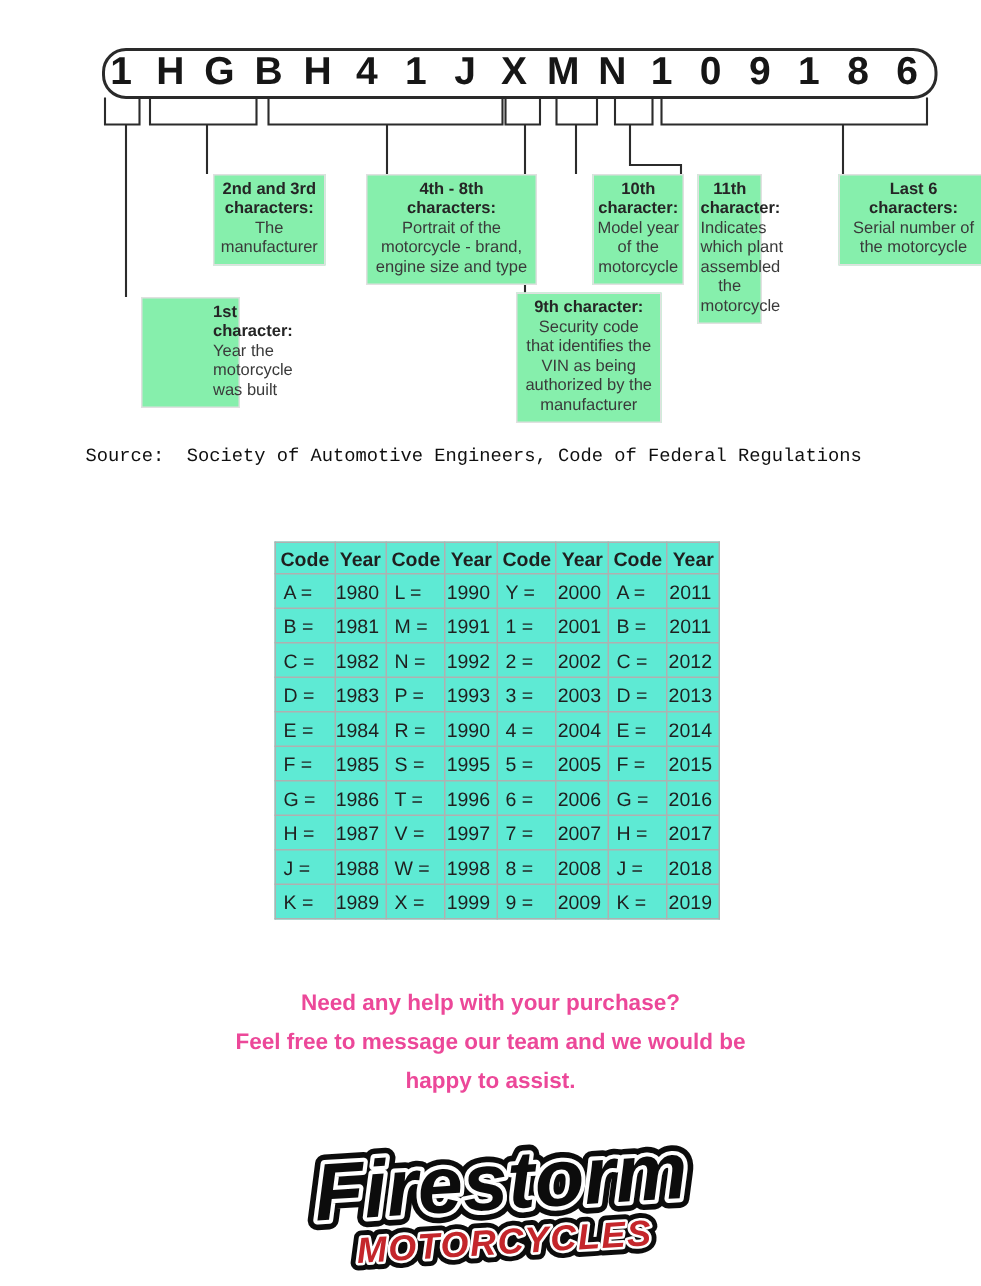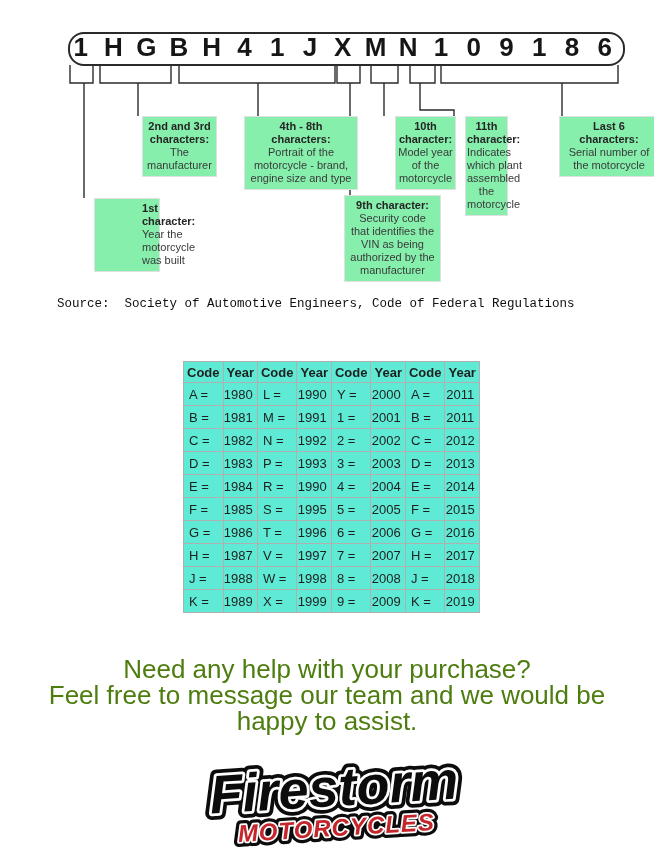--- a/index.html
+++ b/index.html
@@ -88,24 +88,24 @@
   }
   .year-table td { height: 23px; }
   .year-table td.code { width: 36px; text-align: left;  padding-left: 5px; }
   .year-table td.year { width: 34px; text-align: center; padding-right: 4px; }
 
   
   .help-text {
     position: absolute;
     left: 0; right: 0; top: 656px;
     text-align: center;
-    font-size: 26px;
-    font-weight: normal;
+    font-size: 15px;
+    font-weight: bold;
     line-height: 26px;
-    color: #4d7c0f;
+    color: #ec4899;
   }
 
   
   .logo {
     position: absolute;
     left: 135px; top: 756px;
     width: 400px; height: 100px;
   }
   .logo text {
     font-family: "Liberation Sans", sans-serif;

